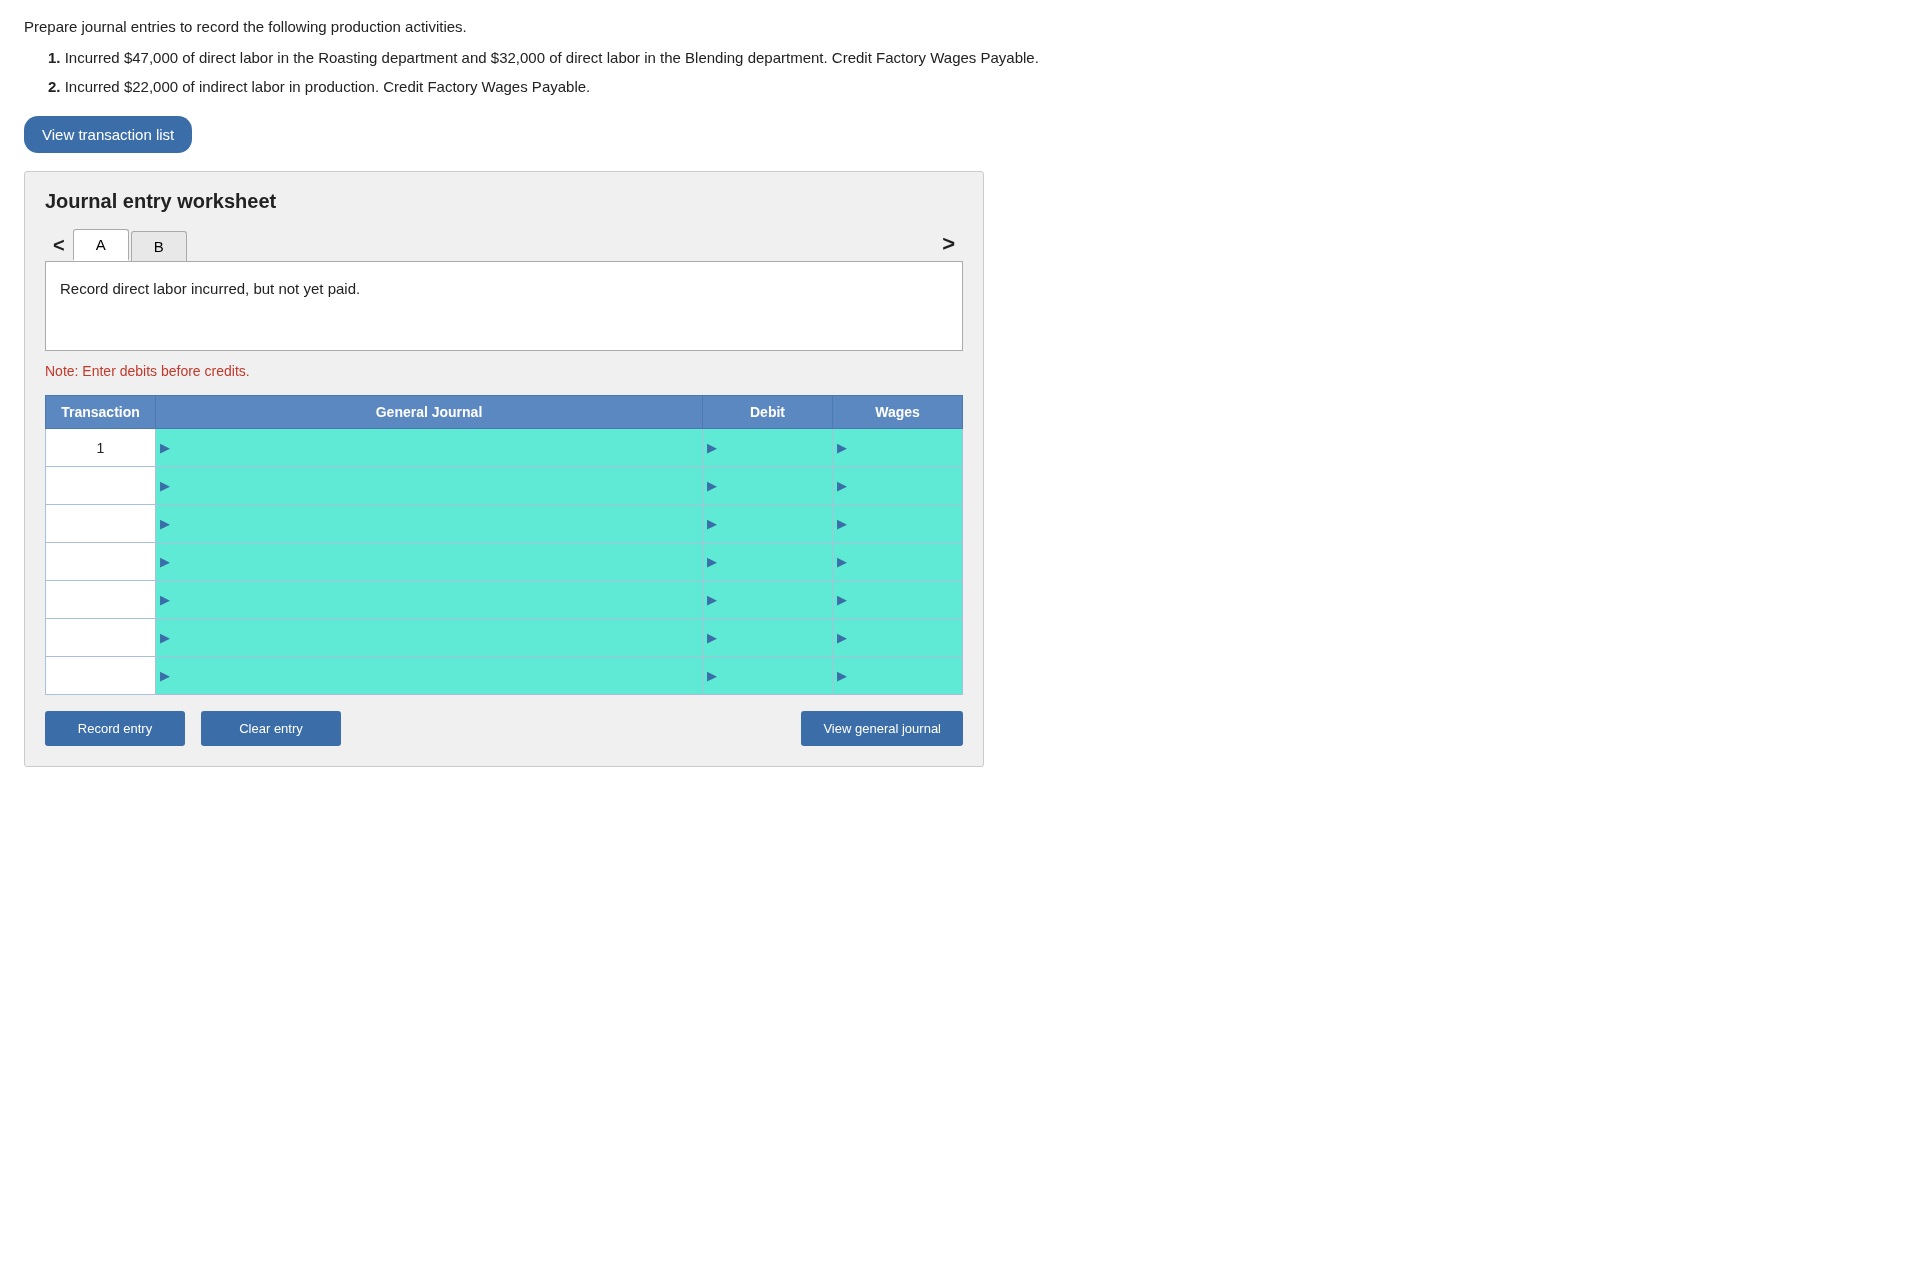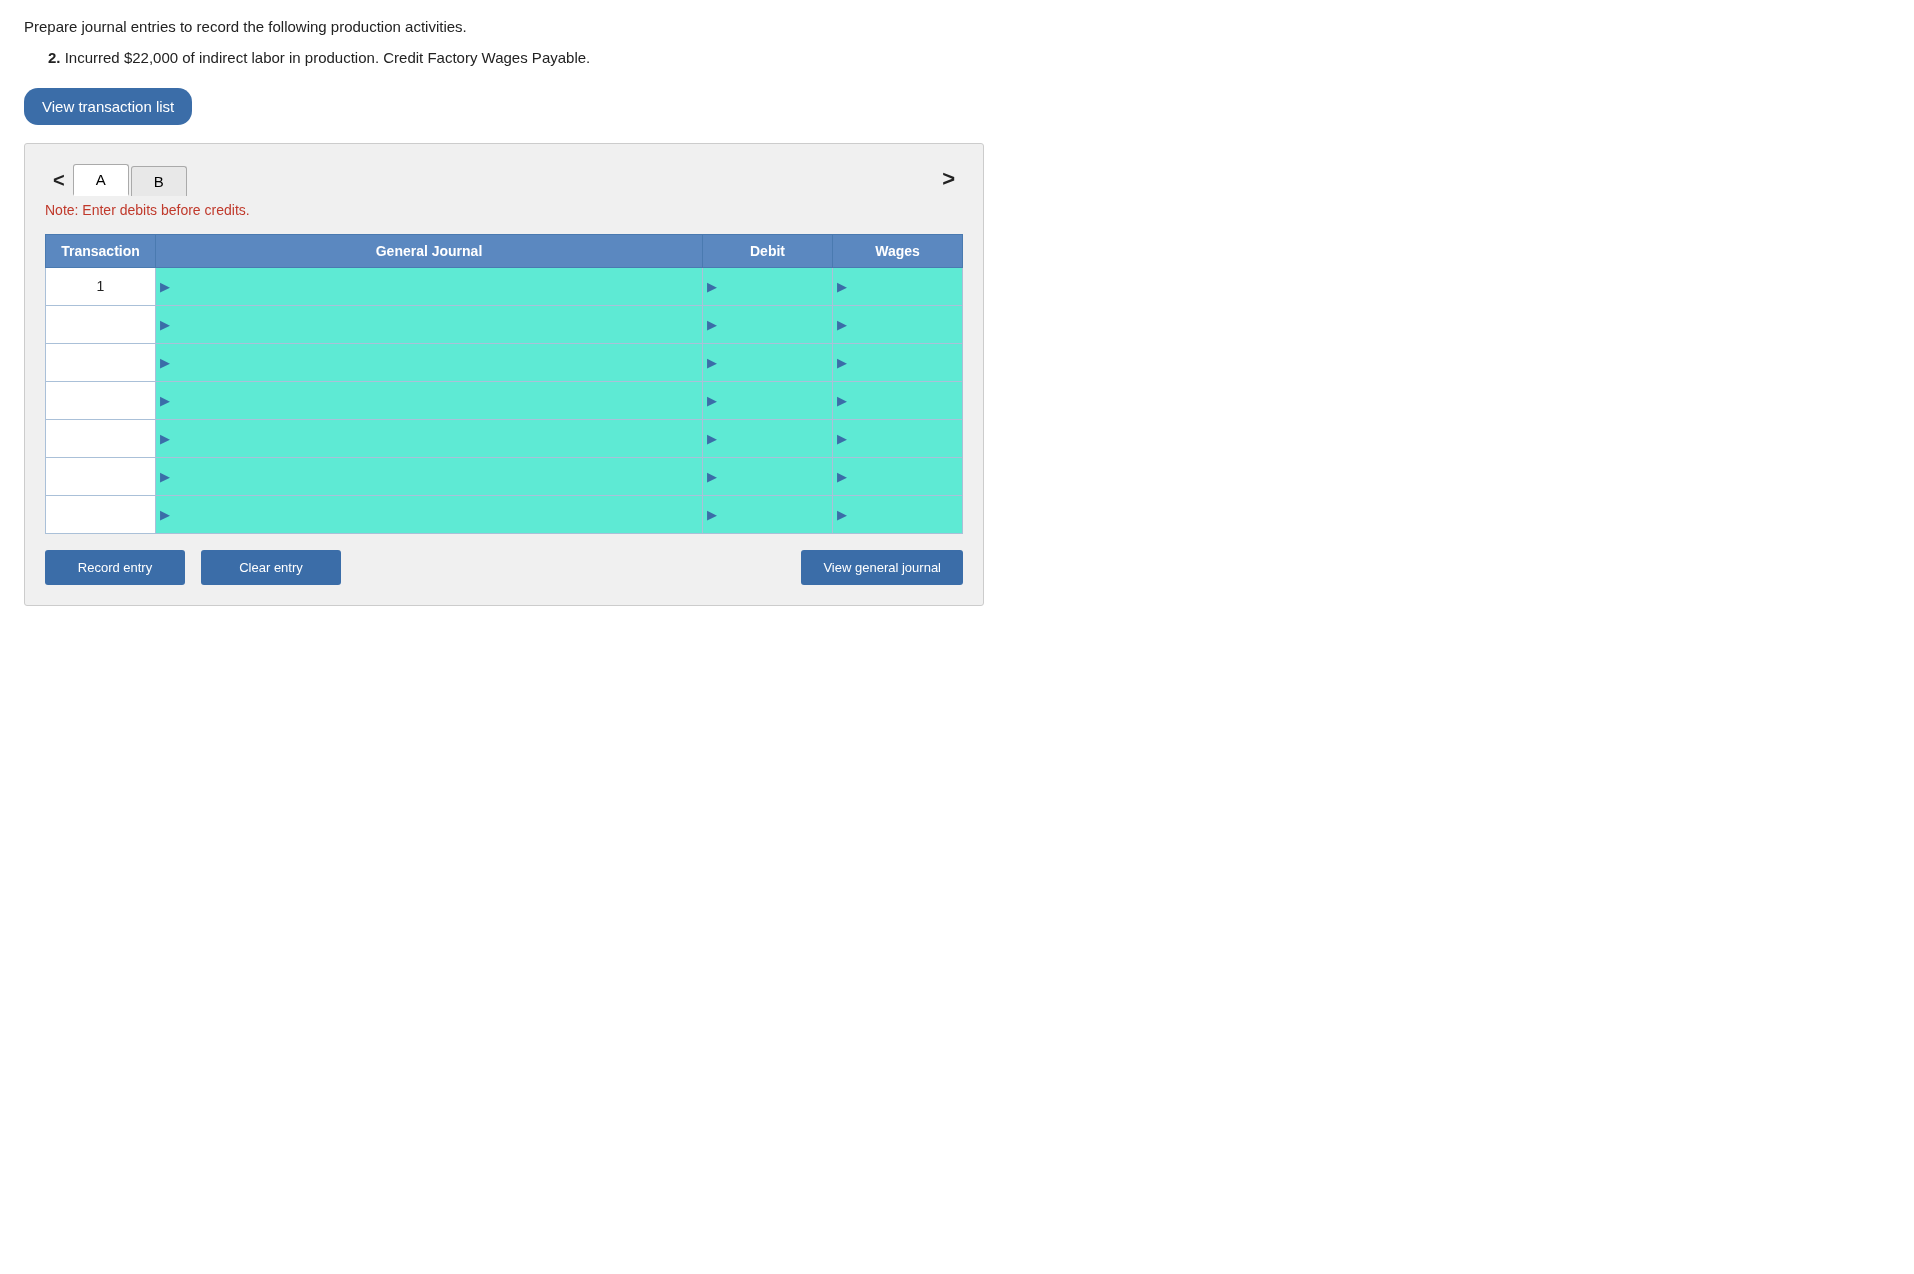--- a/index.html
+++ b/index.html
@@ -242,38 +242,46 @@
 </head>
 <body>
 
 
 
 
 <p class="intro-text">Prepare journal entries to record the following production activities.</p>
 
 <ul class="problem-list">
   <li>
+    <strong>1.</strong>
+    <span>Incurred $47,000 of direct labor in the Roasting department and $32,000 of direct labor in the Blending department. Credit Factory Wages Payable.</span>
+  </li>
+  <li>
     <strong>2.</strong>
     <span>Incurred $22,000 of indirect labor in production. Credit Factory Wages Payable.</span>
   </li>
 </ul>
 
 <button class="view-transaction-btn">View transaction list</button>
 
 <div class="worksheet-container">
+  <div class="worksheet-title">Journal entry worksheet</div>
 
   <div class="tabs-nav">
     <button class="tab-prev-btn">&lt;</button>
     <div class="tabs-wrapper">
       <button class="tab-btn active">A</button>
       <button class="tab-btn">B</button>
     </div>
     <button class="tab-next-btn">&gt;</button>
   </div>
 
+  <div class="tab-content-area">
+    <p class="tab-description">Record direct labor incurred, but not yet paid.</p>
+  </div>
 
   <p class="note-text">Note: Enter debits before credits.</p>
 
   <table class="journal-table">
     <thead>
       <tr>
         <th>Transaction</th>
         <th>General Journal</th>
         <th>Debit</th>
         <th>Wages</th>

